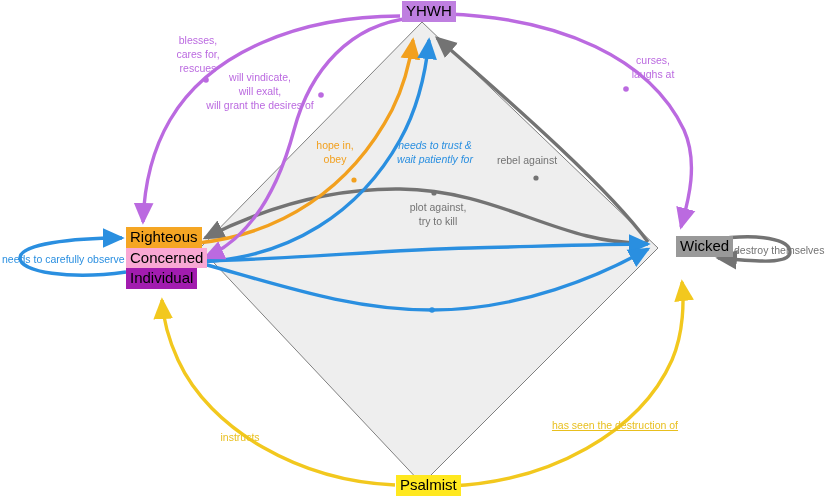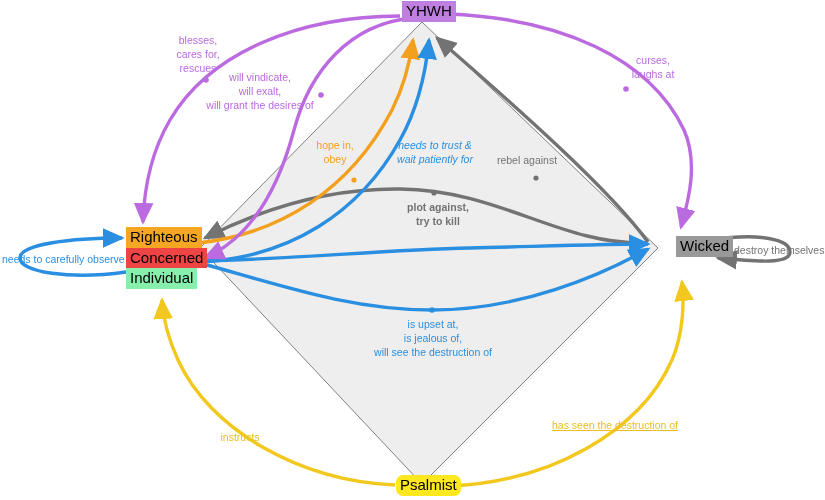--- a/index.html
+++ b/index.html
@@ -92,30 +92,30 @@
 
     <path d="M450,486 C550,482 640,432 672,360 C684,332 684,300 682,282" fill="none" stroke="#f2c81e" stroke-width="3.4" marker-end="url(#ah-yellow)"></path>
   </svg>
 
   <div class="node" style="left:402px;top:1px;">
     <span class="ln" style="background:#bf7fe0;">YHWH</span>
   </div>
 
   <div class="node" style="left:126px;top:227px;">
     <span class="ln" style="background:#f5a623;">Righteous</span>
-    <span class="ln" style="background:#ef4444;">Concerned</span>
-    <span class="ln" style="background:#86efac;">Individual</span>
+    <span class="ln" style="background:#f9a8d4;">Concerned</span>
+    <span class="ln" style="background:#a21caf;">Individual</span>
   </div>
 
   <div class="node" style="left:655px;top:236px;margin-left:21px;">
     <span class="ln" style="background:#999999;">Wicked</span>
   </div>
 
   <div class="node" style="left:396px;top:475px;">
-    <span class="ln" style="background:#ffe81f;border-radius:7px;">Psalmist</span>
+    <span class="ln" style="background:#ffe81f;">Psalmist</span>
   </div>
 
   <div class="lbl" style="left:153px;top:33px;width:90px;color:#bb6ae0;">
     <div>blesses,</div>
     <div>cares for,</div>
     <div>rescues</div>
   </div>
 
   <div class="lbl" style="left:205px;top:70px;width:110px;color:#bb6ae0;">
     <div>will vindicate,</div>
@@ -135,30 +135,25 @@
 
   <div class="lbl" style="left:378px;top:138px;width:114px;color:#2a8fe0;font-style:italic;">
     <div>needs to trust &amp;</div>
     <div>wait patiently for</div>
   </div>
 
   <div class="lbl" style="left:489px;top:153px;width:76px;color:#737373;">
     <div>rebel against</div>
   </div>
 
-  <div class="lbl" style="left:398px;top:200px;width:80px;color:#737373;font-weight:bold;">
+  <div class="lbl" style="left:398px;top:200px;width:80px;color:#737373;">
     <div>plot against,</div>
     <div>try to kill</div>
   </div>
 
-  <div class="lbl" style="left:374px;top:317px;width:118px;color:#2a8fe0;">
-    <div>is upset at,</div>
-    <div>is jealous of,</div>
-    <div>will see the destruction of</div>
-  </div>
 
   <div class="lbl left" style="left:2px;top:252px;width:124px;color:#2a8fe0;">
     <div>needs to carefully observe</div>
   </div>
 
   <div class="lbl left" style="left:734px;top:243px;width:96px;color:#737373;">
     <div>destroy themselves</div>
   </div>
 
   <div class="lbl" style="left:213px;top:430px;width:54px;color:#e8bf1e;">

